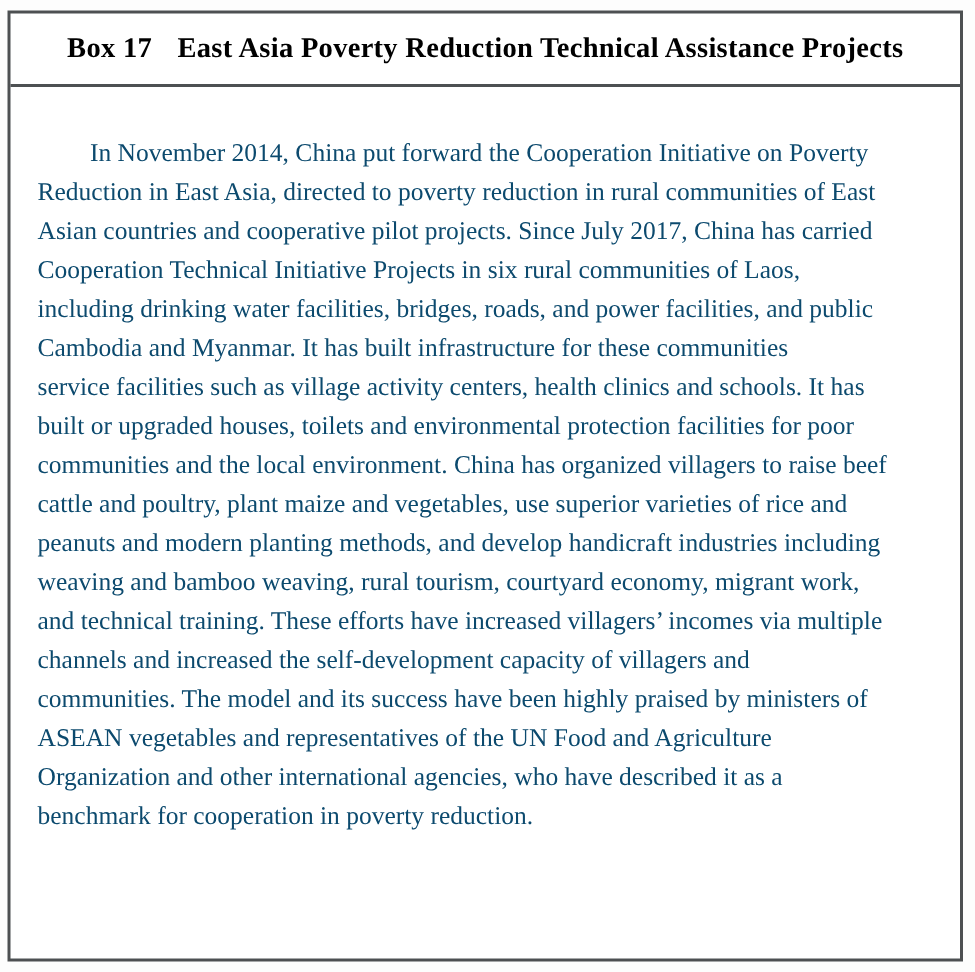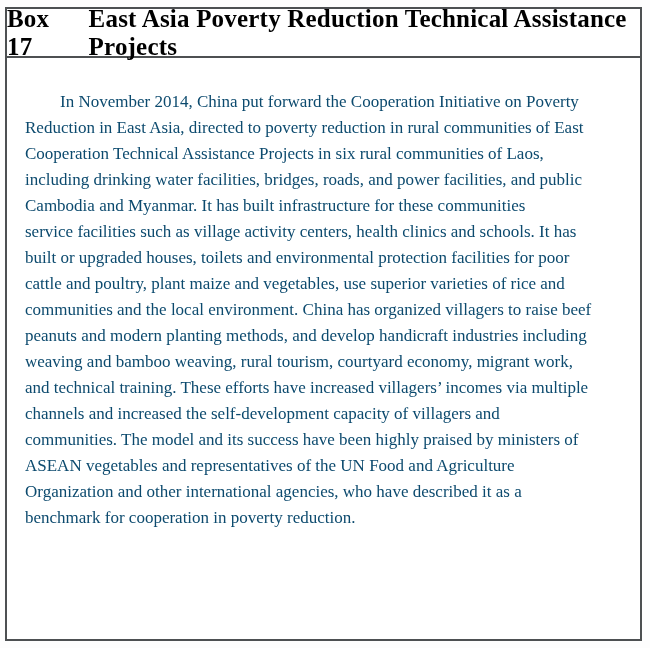--- a/index.html
+++ b/index.html
@@ -25,21 +25,21 @@
     background: #ffffff;
   }
   .box-header {
     box-sizing: border-box;
     height: 49px;
     border-bottom: 2px solid #4d5052;
     display: flex;
     align-items: center;
     justify-content: center;
     font-weight: bold;
-    font-size: 25px;
+    font-size: 19px;
     color: #000000;
     letter-spacing: 0.2px;
   }
   .box-label {
     margin-right: 17px;
   }
   .box-body {
     padding: 31px 14px 0 18px;
     font-size: 17px;
     line-height: 26px;
@@ -56,27 +56,28 @@
 <body>
 
 <div class="box">
   <div class="box-header">
     <span class="box-label">Box 17</span>
     <span class="box-title">East Asia Poverty Reduction Technical Assistance Projects</span>
   </div>
   <div class="box-body">
       <div class="text-line first-line">In November 2014, China put forward the Cooperation Initiative on Poverty</div>
       <div class="text-line">Reduction in East Asia, directed to poverty reduction in rural communities of East</div>
-      <div class="text-line">Cooperation Technical Assistance Projects in six rural communities of Laos,</div>
+      <div class="text-line">Asian countries and cooperative pilot projects. Since July 2017, China has carried</div>
+      <div class="text-line">Cooperation Technical Initiative Projects in six rural communities of Laos,</div>
       <div class="text-line">including drinking water facilities, bridges, roads, and power facilities, and public</div>
       <div class="text-line">Cambodia and Myanmar. It has built infrastructure for these communities</div>
       <div class="text-line">service facilities such as village activity centers, health clinics and schools. It has</div>
       <div class="text-line">built or upgraded houses, toilets and environmental protection facilities for poor</div>
+      <div class="text-line">communities and the local environment. China has organized villagers to raise beef</div>
       <div class="text-line">cattle and poultry, plant maize and vegetables, use superior varieties of rice and</div>
-      <div class="text-line">communities and the local environment. China has organized villagers to raise beef</div>
       <div class="text-line">peanuts and modern planting methods, and develop handicraft industries including</div>
       <div class="text-line">weaving and bamboo weaving, rural tourism, courtyard economy, migrant work,</div>
       <div class="text-line">and technical training. These efforts have increased villagers’ incomes via multiple</div>
       <div class="text-line">channels and increased the self-development capacity of villagers and</div>
       <div class="text-line">communities. The model and its success have been highly praised by ministers of</div>
       <div class="text-line">ASEAN vegetables and representatives of the UN Food and Agriculture</div>
       <div class="text-line">Organization and other international agencies, who have described it as a</div>
       <div class="text-line">benchmark for cooperation in poverty reduction.</div>
     </div>
 </div>

